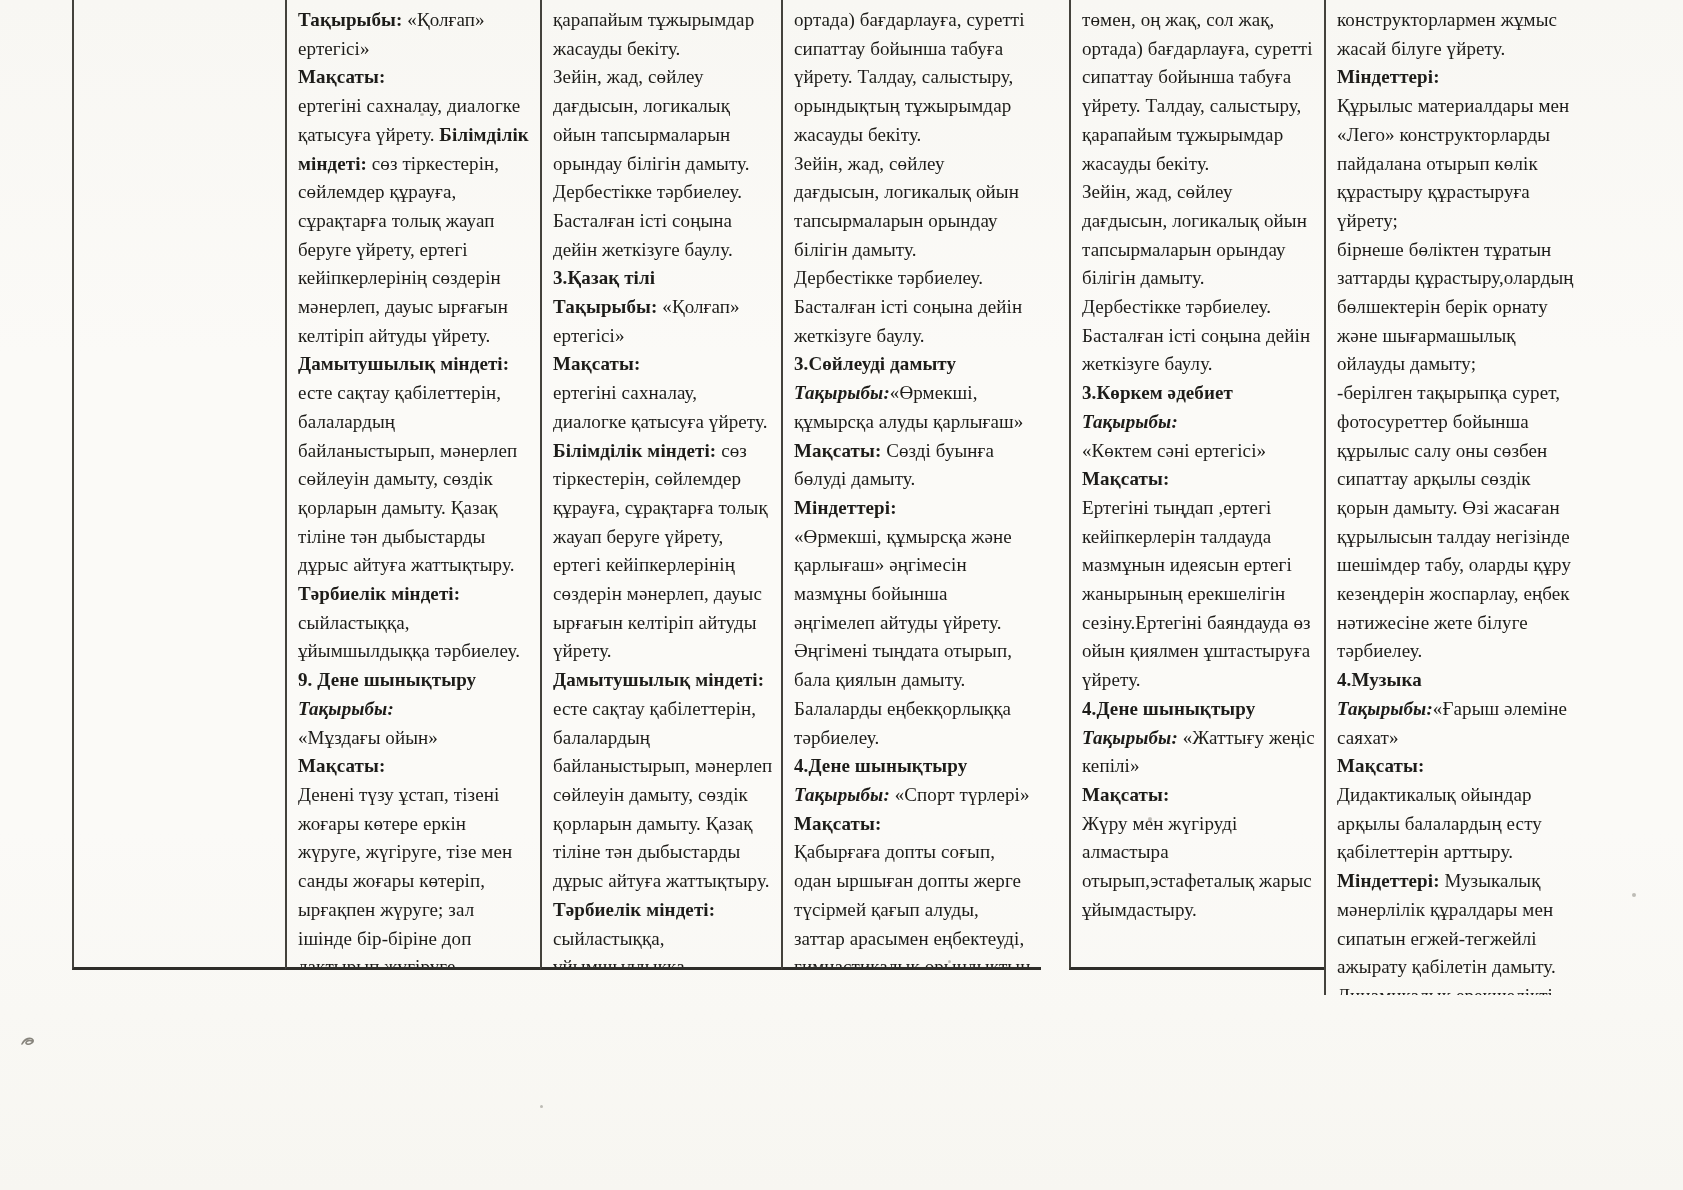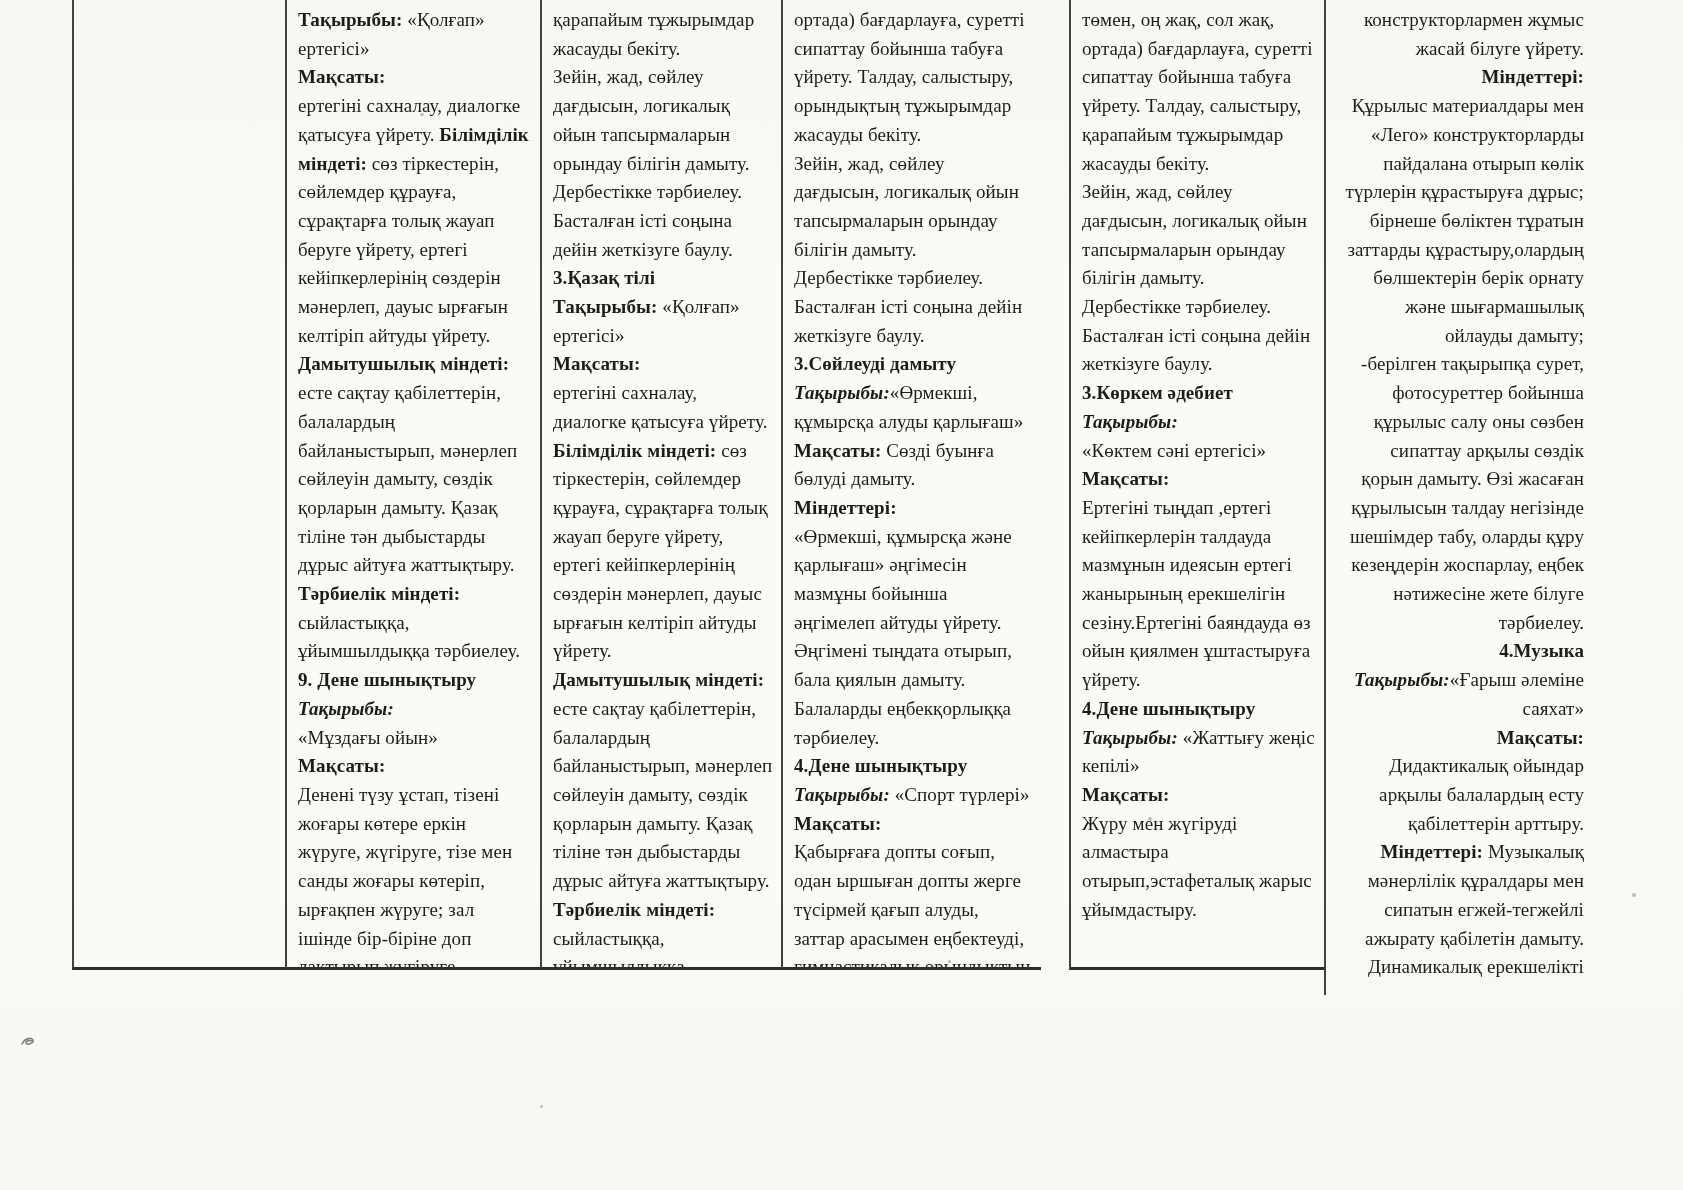--- a/index.html
+++ b/index.html
@@ -26,21 +26,21 @@
     color:#1d1c19;
     font-size:19px;
     line-height:28.7px;
     letter-spacing:.1px;
   }
   .c0{width:213px;padding:0;}
   .c1{width:255px;}
   .c2{width:241px;}
   .c3{width:260px;}
   .c4{width:255px;margin-left:28px;}
-  .c5{width:268px;height:995px;border-bottom:none;text-align:right;}
+  .c5{width:268px;height:995px;border-bottom:none;}
   .para{margin:0;}
   .run-n{font-weight:normal;}
   .run-b{font-weight:bold;}
   .run-bi{font-weight:bold;font-style:italic;}
   .speck{
     position:absolute;border-radius:50%;
     background:#8d8a82;opacity:.55;
   }
   .smudge{position:absolute;color:#6b685f;opacity:.8;}
 </style>
@@ -105,21 +105,21 @@
         <div class="para"><span class="run-b">Мақсаты:</span></div>
         <div class="para"><span class="run-n">Ертегіні тыңдап ,ертегі кейіпкерлерін талдауда мазмұнын идеясын ертегі жанырының ерекшелігін сезіну.Ертегіні баяндауда өз ойын қиялмен ұштастыруға үйрету.</span></div>
         <div class="para"><span class="run-b">4.Дене шынықтыру</span></div>
         <div class="para"><span class="run-bi">Тақырыбы:</span><span class="run-n"> «Жаттығу жеңіс кепілі»</span></div>
         <div class="para"><span class="run-b">Мақсаты:</span></div>
         <div class="para"><span class="run-n">Жүру мен жүгіруді алмастыра отырып,эстафеталық жарыс ұйымдастыру.</span></div>
       </div>
       <div class="cell c5">
         <div class="para"><span class="run-n">конструкторлармен жұмыс жасай білуге үйрету.</span></div>
         <div class="para"><span class="run-b">Міндеттері:</span></div>
-        <div class="para"><span class="run-n">Құрылыс материалдары мен «Лего» конструкторларды пайдалана отырып көлік түрлерін құрастыруға дұрыс;</span></div>
+        <div class="para"><span class="run-n">Құрылыс материалдары мен «Лего» конструкторларды пайдалана отырып көлік құрастыру құрастыруға үйрету;</span></div>
         <div class="para"><span class="run-n">бірнеше бөліктен тұратын заттарды құрастыру,олардың бөлшектерін берік орнату және шығармашылық ойлауды дамыту;</span></div>
         <div class="para"><span class="run-n">-берілген тақырыпқа сурет, фотосуреттер бойынша құрылыс салу оны сөзбен сипаттау арқылы сөздік қорын дамыту. Өзі жасаған құрылысын талдау негізінде шешімдер табу, оларды құру кезеңдерін жоспарлау, еңбек нәтижесіне жете білуге тәрбиелеу.</span></div>
         <div class="para"><span class="run-b">4.Музыка</span></div>
         <div class="para"><span class="run-bi">Тақырыбы:</span><span class="run-n">«Ғарыш әлеміне саяхат»</span></div>
         <div class="para"><span class="run-b">Мақсаты:</span></div>
         <div class="para"><span class="run-n">Дидактикалық ойындар арқылы балалардың есту қабілеттерін арттыру. </span><span class="run-b">Міндеттері:</span><span class="run-n">  Музыкалық мәнерлілік құралдары мен сипатын егжей-тегжейлі ажырату қабілетін  дамыту. Динамикалық ерекшелікті</span></div>
       </div>
     </div>
 
   <div class="speck" style="left:420px;top:113px;width:4px;height:3px;"></div>

